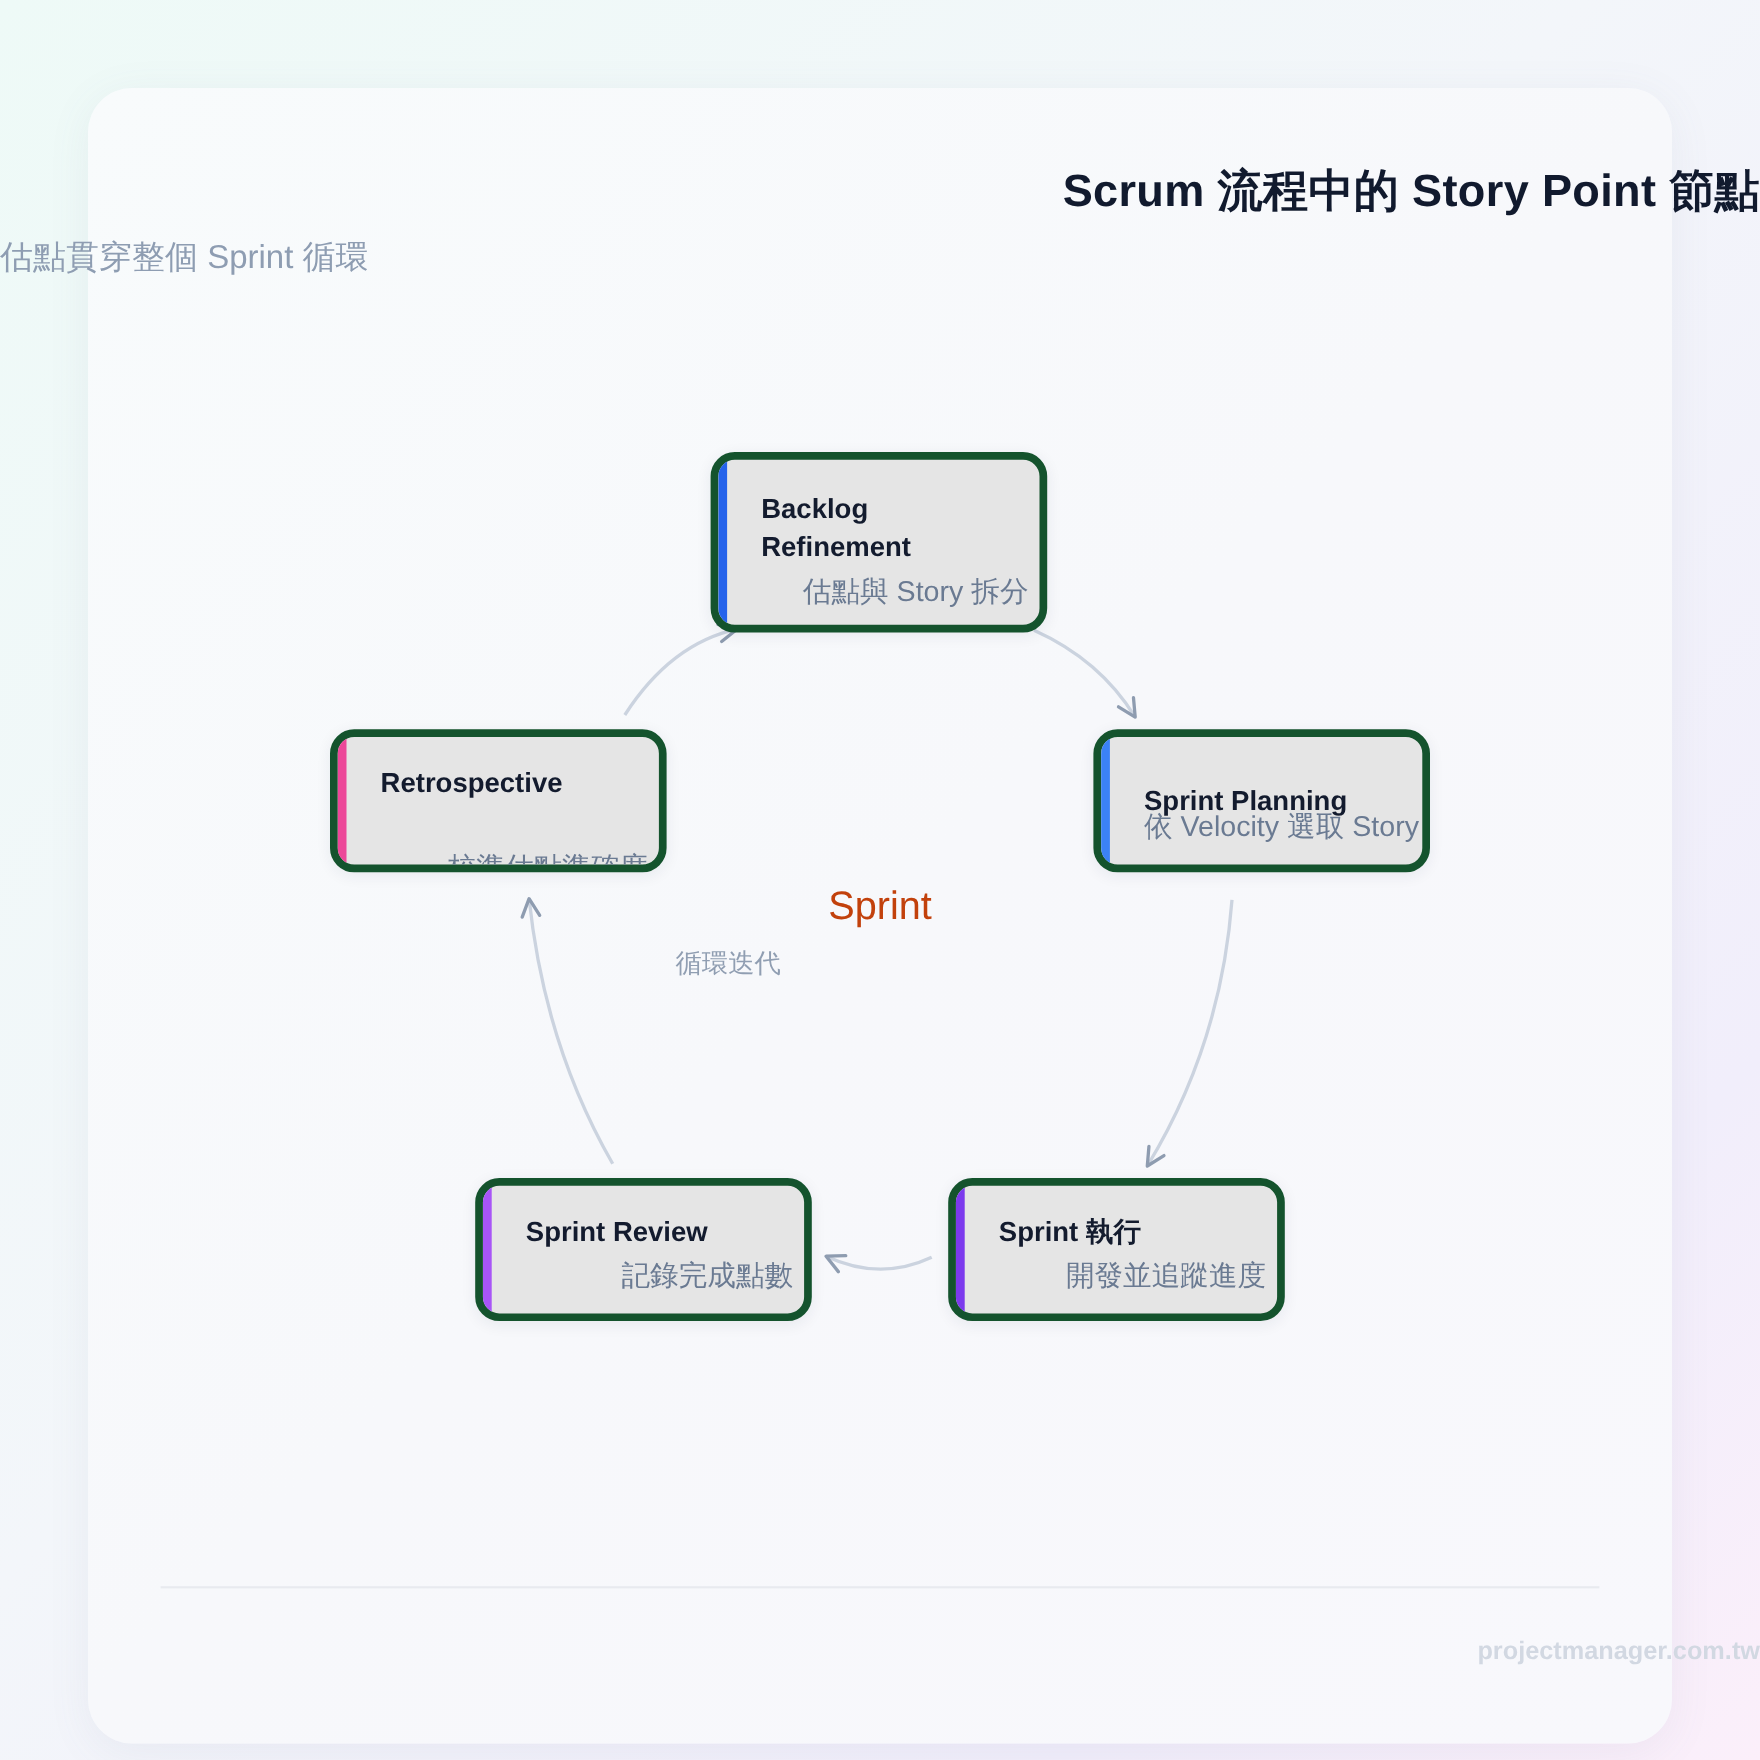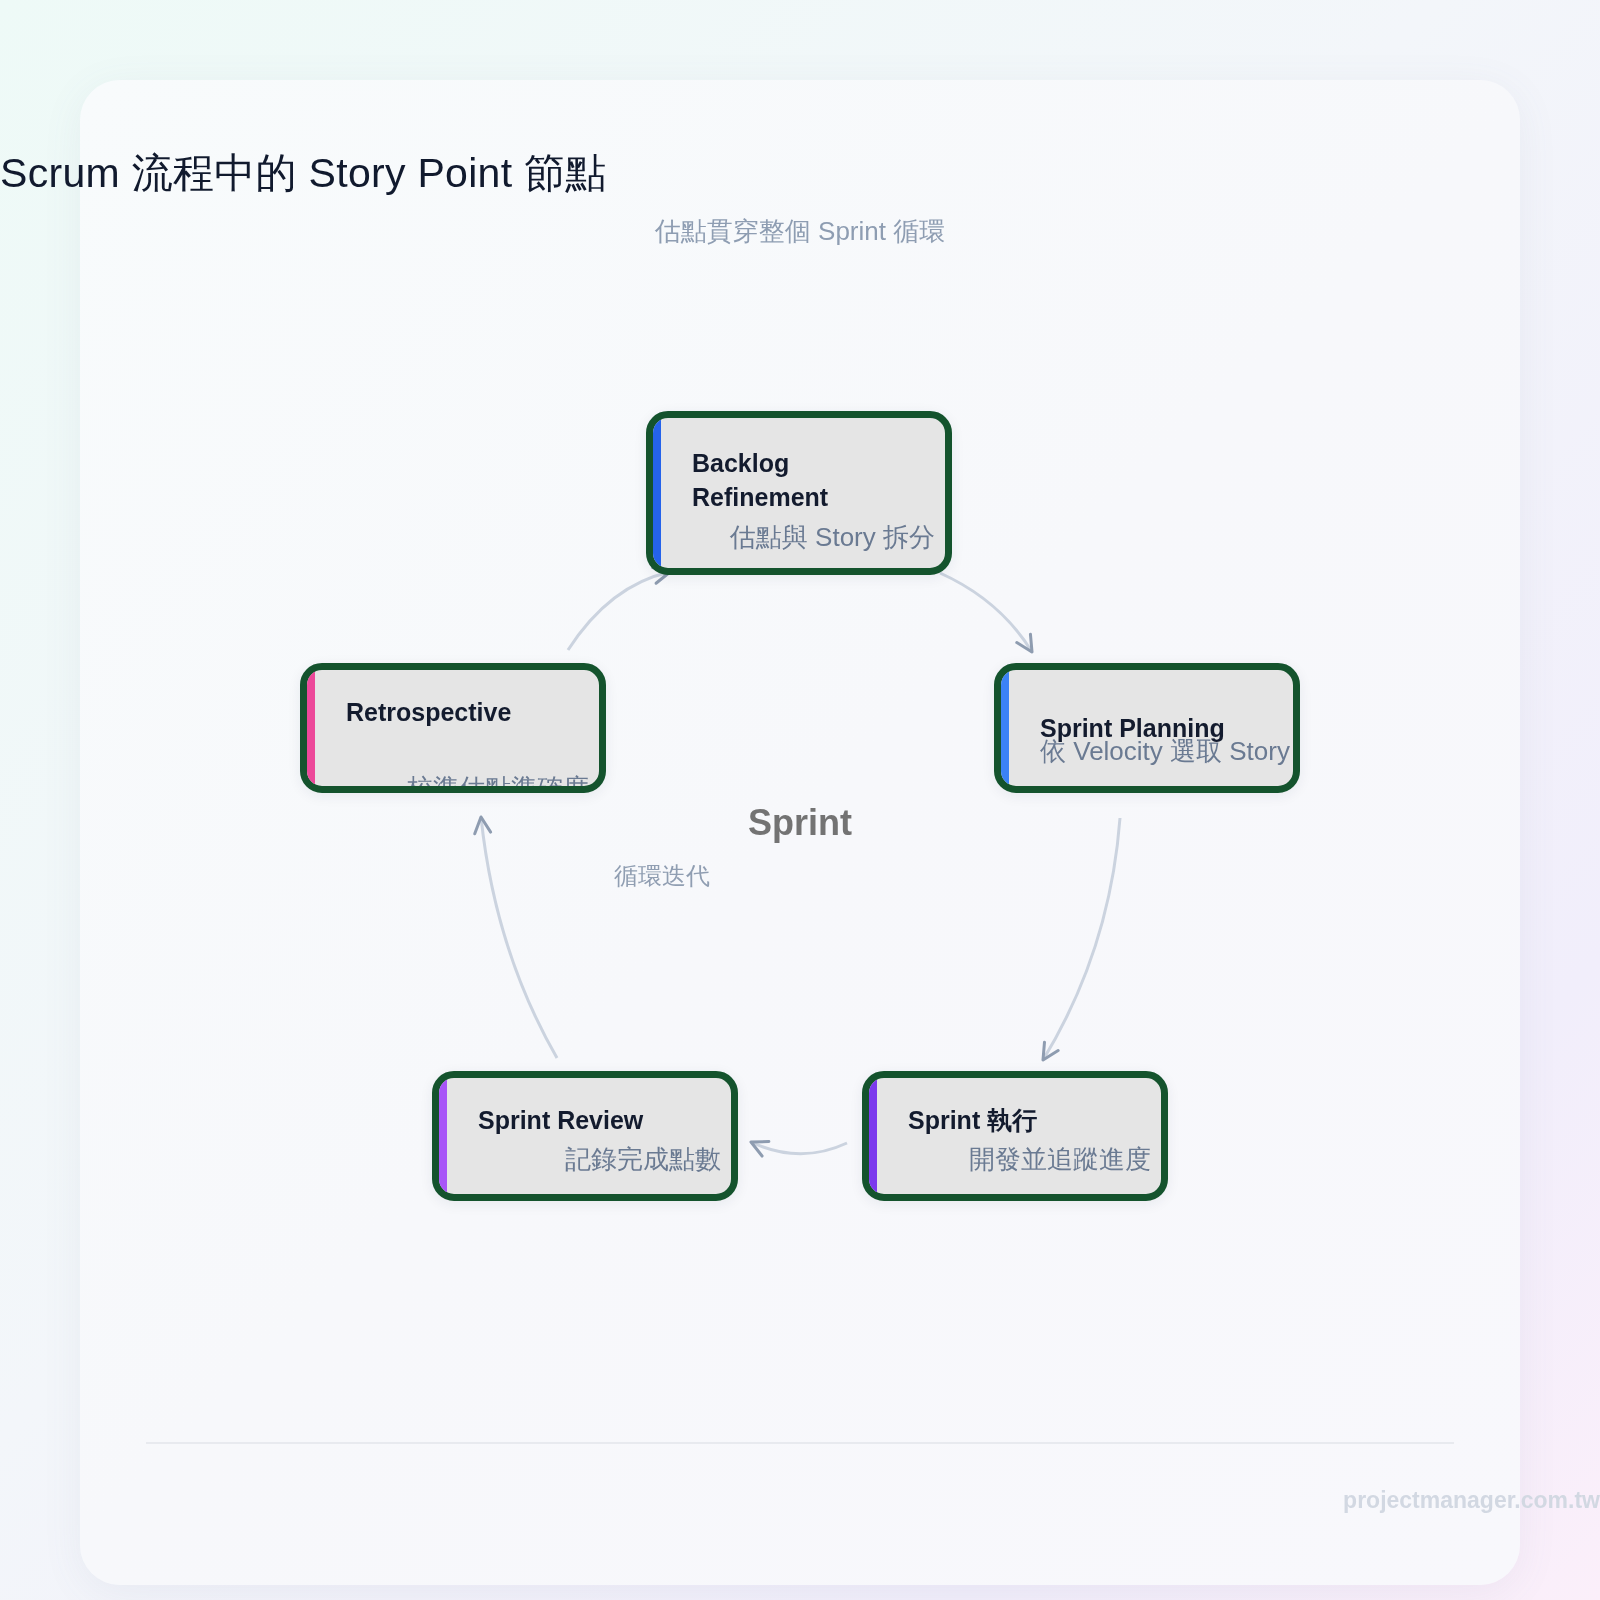--- a/index.html
+++ b/index.html
@@ -8,45 +8,45 @@
       background: linear-gradient(135deg, #eefaf7 0%, #f3f6fa 45%, #f1eefb 80%, #fbeffa 100%);
       font-family: "Liberation Sans", "DejaVu Sans", sans-serif;
     }
     .card {
       position: absolute; left: 80px; top: 80px; width: 1440px; height: 1505px;
       background: linear-gradient(135deg, #f8fbfc 0%, #f7f8fb 50%, #f8f8fc 100%);
       border-radius: 40px;
       box-shadow: 0 8px 40px rgba(100,110,140,0.08);
     }
     .title {
-      position: absolute; left: 0; right: 0; top: 146px; text-align: left;
-      font-size: 41px; font-weight: 400; color: #111a2e; letter-spacing: 0.3px;
+      position: absolute; left: 0; right: 0; top: 146px; text-align: right;
+      font-size: 41px; font-weight: 700; color: #111a2e; letter-spacing: 0.3px;
     }
     .subtitle {
-      position: absolute; left: 0; right: 0; top: 214px; text-align: center;
-      font-size: 26px; color: #8e9db2;
+      position: absolute; left: 0; right: 0; top: 214px; text-align: left;
+      font-size: 30px; color: #8e9db2;
     }
     svg.flow { position: absolute; left: 0; top: 0; }
     .node {
       position: absolute; width: 306px; background: #e5e5e5;
       border-radius: 22px; box-shadow: 0 3px 14px rgba(30,40,70,0.07);
       border: 7px solid #14532d; box-sizing: border-box; overflow: hidden;
     }
     .node .bar { position: absolute; left: 0; top: 0; bottom: 0; width: 8px; }
     .node .name {
       position: absolute; left: 39px; right: 20px;
       font-size: 25px; font-weight: 700; color: #131b2e; line-height: 34px;
     }
     .node .desc {
       position: absolute; left: 39px; right: 10px;
       font-size: 26px; color: #6a7a92; line-height: 30px; white-space: nowrap; text-align: right;
     }
     .center-title {
       position: absolute; left: 0; width: 1600px; top: 802px; text-align: center;
-      font-size: 36px; font-weight: 700; color: #737373;
+      font-size: 36px; font-weight: 400; color: #c2410c;
     }
     .center-sub {
       position: absolute; left: 0; width: 1324px; top: 860px; text-align: center;
       font-size: 24px; color: #909eb2;
     }
     .divider {
       position: absolute; left: 146px; width: 1308px; top: 1442px; height: 2px;
       background: #e8eaef;
     }
     .footer {

